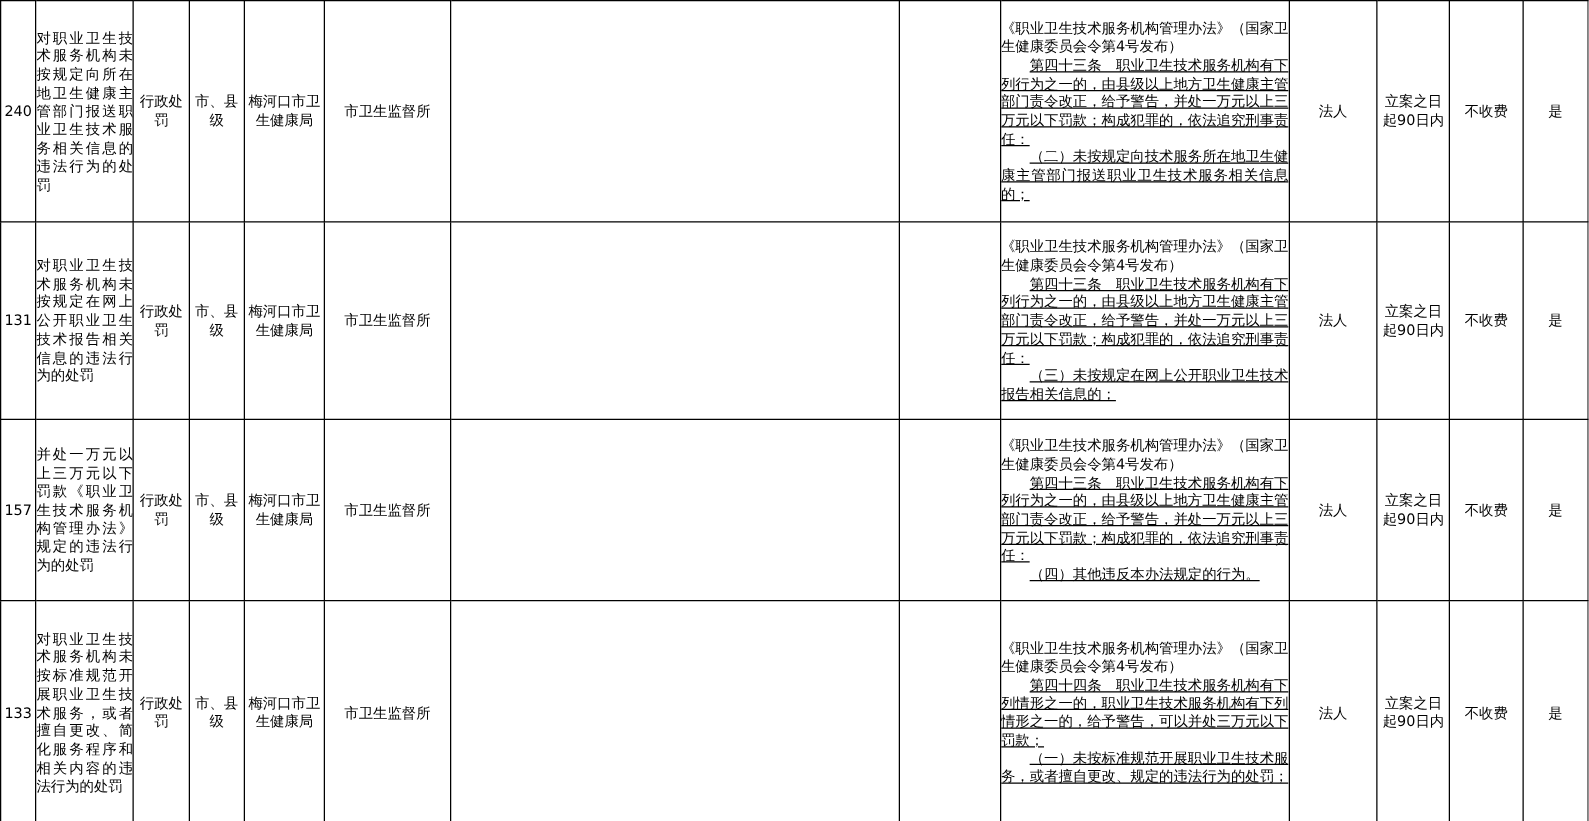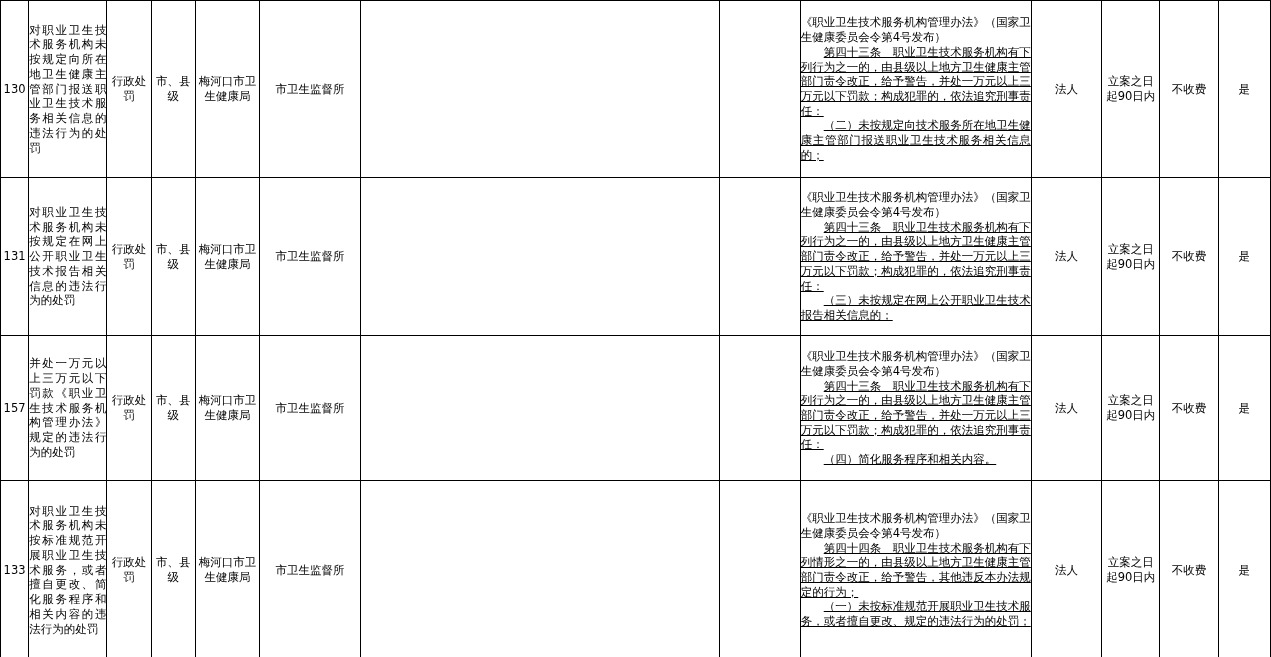--- a/index.html
+++ b/index.html
@@ -91,21 +91,21 @@
       <col class="c-blank1">
       <col class="c-blank2">
       <col class="c-basis">
       <col class="c-object">
       <col class="c-limit">
       <col class="c-fee">
       <col class="c-online">
     </colgroup>
     <tbody>
       <tr class="row-130">
-        <td class="ctr">130</td>
+        <td class="ctr">240</td>
         <td class="cell-pad just">对职业卫生技术服务机构未按规定向所在地卫生健康主管部门报送职业卫生技术服务相关信息的违法行为的处罚</td>
         <td class="ctr">行政处罚</td>
         <td class="ctr">市、县级</td>
         <td class="ctr">梅河口市卫生健康局</td>
         <td class="ctr">市卫生监督所</td>
         <td></td>
         <td></td>
         <td class="basis-cell">
           <p class="just">《职业卫生技术服务机构管理办法》（国家卫生健康委员会令第4号发布）</p>
           <p class="just indent">第四十三条　职业卫生技术服务机构有下列行为之一的，由县级以上地方卫生健康主管部门责令改正，给予警告，并处一万元以上三万元以下罚款；构成犯罪的，依法追究刑事责任：</p>
@@ -142,40 +142,40 @@
         <td class="cell-pad just">并处一万元以上三万元以下罚款《职业卫生技术服务机构管理办法》规定的违法行为的处罚</td>
         <td class="ctr">行政处罚</td>
         <td class="ctr">市、县级</td>
         <td class="ctr">梅河口市卫生健康局</td>
         <td class="ctr">市卫生监督所</td>
         <td></td>
         <td></td>
         <td class="basis-cell">
           <p class="just">《职业卫生技术服务机构管理办法》（国家卫生健康委员会令第4号发布）</p>
           <p class="just indent">第四十三条　职业卫生技术服务机构有下列行为之一的，由县级以上地方卫生健康主管部门责令改正，给予警告，并处一万元以上三万元以下罚款；构成犯罪的，依法追究刑事责任：</p>
-          <p class="just indent">（四）简化服务程序和相关内容。</p>
+          <p class="just indent">（四）其他违反本办法规定的行为。</p>
         </td>
         <td class="ctr">法人</td>
         <td class="ctr">立案之日起90日内</td>
         <td class="ctr">不收费</td>
         <td class="ctr">是</td>
       </tr>
 
       <tr class="row-133">
         <td class="ctr">133</td>
         <td class="cell-pad just">对职业卫生技术服务机构未按标准规范开展职业卫生技术服务，或者擅自更改、简化服务程序和相关内容的违法行为的处罚</td>
         <td class="ctr">行政处罚</td>
         <td class="ctr">市、县级</td>
         <td class="ctr">梅河口市卫生健康局</td>
         <td class="ctr">市卫生监督所</td>
         <td></td>
         <td></td>
         <td class="basis-cell">
           <p class="just">《职业卫生技术服务机构管理办法》（国家卫生健康委员会令第4号发布）</p>
-          <p class="just indent">第四十四条　职业卫生技术服务机构有下列情形之一的，由县级以上地方卫生健康主管部门责令改正，给予警告，其他违反本办法规定的行为；</p>
+          <p class="just indent">第四十四条　职业卫生技术服务机构有下列情形之一的，职业卫生技术服务机构有下列情形之一的，给予警告，可以并处三万元以下罚款；</p>
           <p class="just indent">（一）未按标准规范开展职业卫生技术服务，或者擅自更改、规定的违法行为的处罚；</p>
         </td>
         <td class="ctr">法人</td>
         <td class="ctr">立案之日起90日内</td>
         <td class="ctr">不收费</td>
         <td class="ctr">是</td>
       </tr>
     </tbody>
   </table>
 </div>

